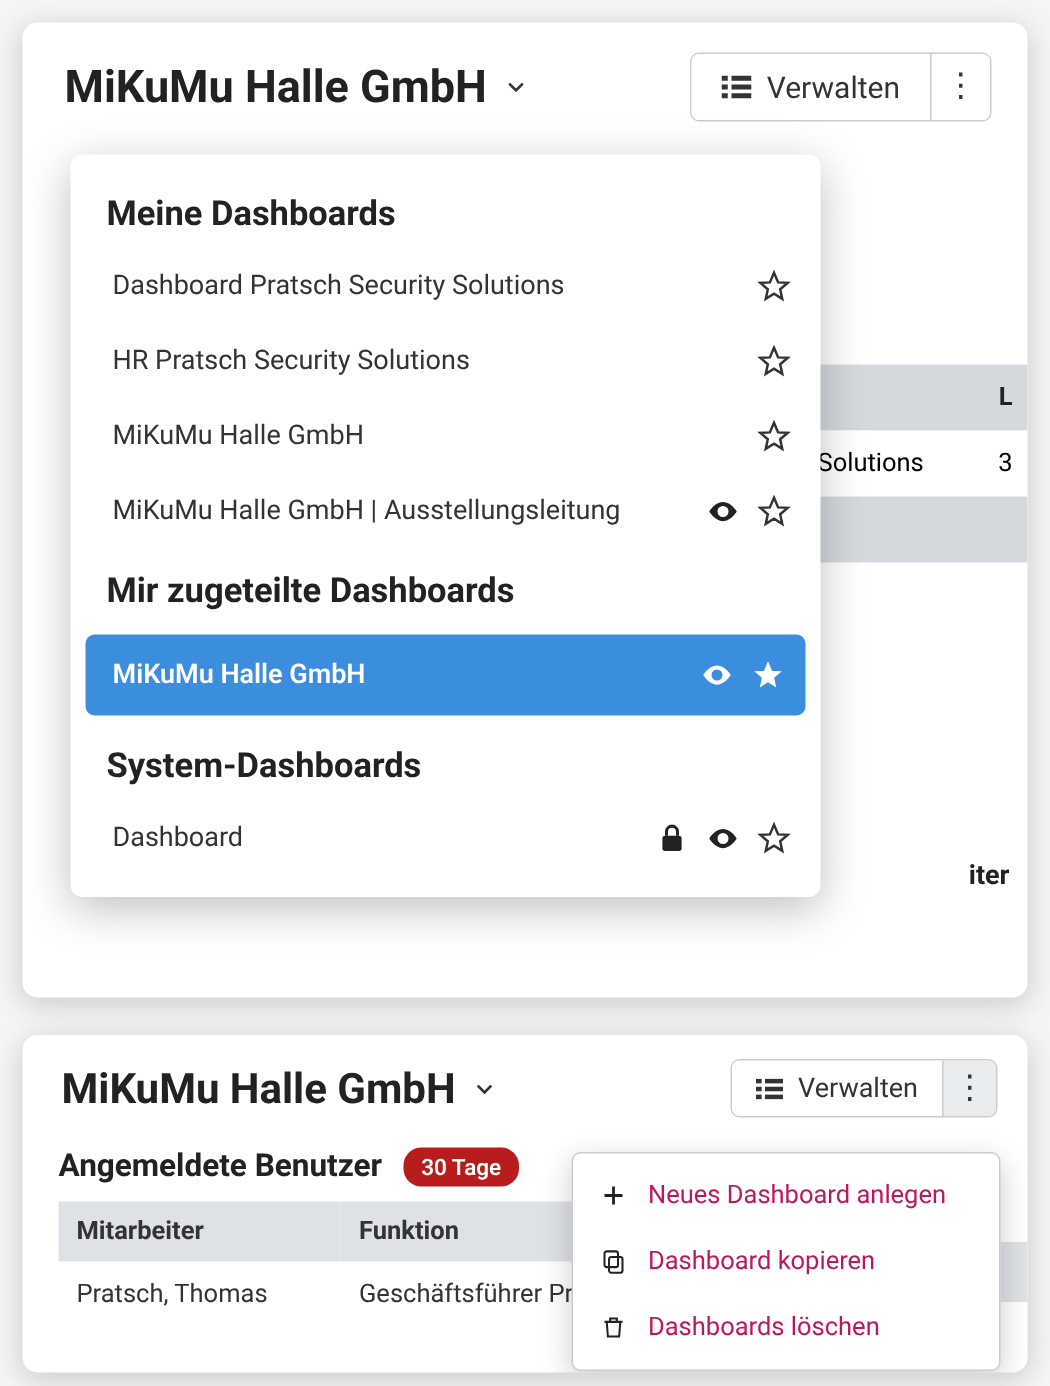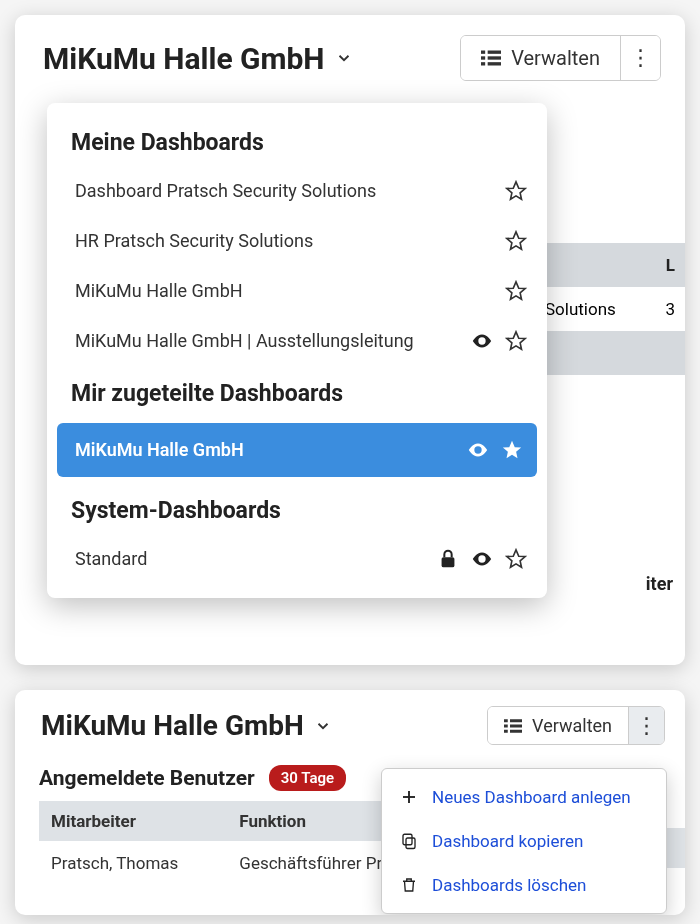--- a/index.html
+++ b/index.html
@@ -166,21 +166,21 @@
   width: 286px;
   background:#fff;
   border:1px solid #ccc;
   border-radius:6px;
   box-shadow:0 6px 20px rgba(0,0,0,0.2);
   z-index:20;
   padding:6px 0;
 }
 .ctx-item {
   display:flex; align-items:center; gap:14px;
-  padding:12px 18px; font-size:17px; color:#1d4ed8;
+  padding:12px 18px; font-size:17px; color:#be185d;
   cursor:pointer;
 }
 .ctx-ico { width:18px; height:18px; display:inline-flex; }
 .ctx-ico svg { width:18px; height:18px; }
 
 
 .right-cut {
   position:absolute; right:0; top:138px;
   width:18px; height:40px; background:#dee2e6;
 }
@@ -299,21 +299,21 @@
             <svg viewBox="0 0 24 24" fill="#fff">
               <polygon points="12 2 15 9 22 9.3 16.5 14 18 21 12 17.3 6 21 7.5 14 2 9.3 9 9"></polygon>
             </svg>
           </span>
       </span>
     </div>
 
     <div class="dd-section-title">System-Dashboards</div>
 
     <div class="dd-item">
-      <span class="dd-label">Standard</span>
+      <span class="dd-label">Dashboard</span>
       <span class="dd-icons">
         <span class="ico">
             <svg viewBox="0 0 24 24" fill="#222">
               <rect x="5" y="10" width="14" height="11" rx="2"></rect>
               <path d="M8 10V7a4 4 0 018 0v3" fill="none" stroke="#222" stroke-width="2.2"></path>
             </svg>
           </span>
         <span class="ico">
             <svg viewBox="0 0 24 24" fill="#222">
               <path d="M12 5C6 5 2 12 2 12s4 7 10 7 10-7 10-7-4-7-10-7zm0 11a4 4 0 110-8 4 4 0 010 8z"></path>

